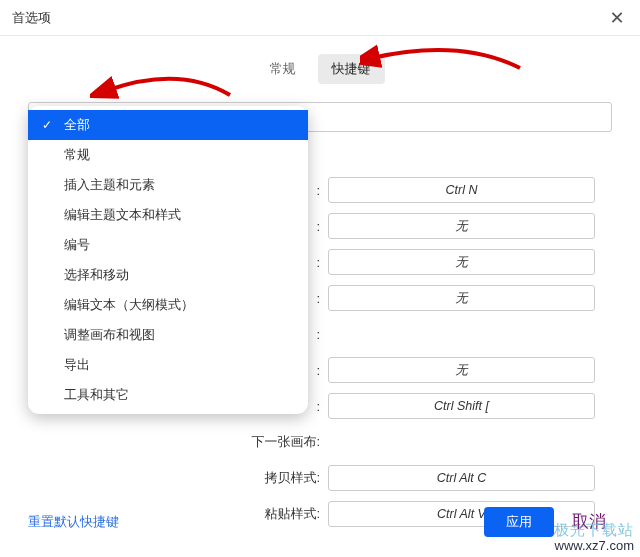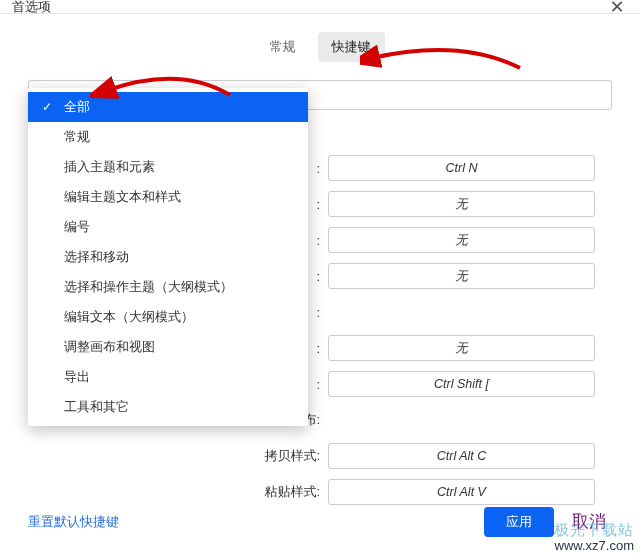--- a/index.html
+++ b/index.html
@@ -1,26 +1,26 @@
 <!DOCTYPE html>
 <html><head>
 <meta charset="utf-8">
 <style>
 * { margin: 0; padding: 0; box-sizing: border-box; font-family: "Microsoft YaHei", "PingFang SC", sans-serif; }
 body { background: #f5f5f5; width: 640px; height: 557px; overflow: hidden; position: relative; }
 .window { background: #fff; width: 640px; height: 557px; position: relative; }
-.titlebar { height: 14px; display: flex; align-items: center; justify-content: space-between; padding: 0 8px 0 12px; border-bottom: 1px solid #e8e8e8; }
+.titlebar { height: 36px; display: flex; align-items: center; justify-content: space-between; padding: 0 8px 0 12px; border-bottom: 1px solid #e8e8e8; }
 .titlebar-title { font-size: 13px; color: #333; }
 .close-btn { width: 30px; height: 30px; display: flex; align-items: center; justify-content: center; cursor: pointer; font-size: 18px; color: #555; }
 .tabs { display: flex; justify-content: center; gap: 8px; padding: 18px 0; }
 .tab { padding: 6px 14px; font-size: 13px; color: #666; cursor: pointer; border-radius: 4px; }
 .tab.active { background: #eaeaea; color: #222; }
 .body-area { padding: 0 28px; position: relative; }
 .select-field { width: 100%; height: 30px; border: 1px solid #ccc; border-radius: 3px; background: #fff; }
-.dropdown { position: absolute; top: 88px; left: 28px; width: 280px; background: #fff; box-shadow: 0 4px 16px rgba(0,0,0,0.25); border-radius: 2px; z-index: 10; padding: 4px 0; }
+.dropdown { position: absolute; top: 106px; left: 28px; width: 280px; background: #fff; box-shadow: 0 4px 16px rgba(0,0,0,0.25); border-radius: 11px; z-index: 10; padding: 4px 0; }
 .dropdown-item { height: 30px; display: flex; align-items: center; padding: 0 14px 0 36px; font-size: 13px; color: #333; position: relative; cursor: pointer; }
 .dropdown-item.selected { background: #0b63f3; color: #fff; }
 .dropdown-item.selected::before { content: "✓"; position: absolute; left: 14px; font-size: 12px; }
 .rows { margin-top: 12px; }
 .row { display: flex; align-items: center; margin-bottom: 8px; height: 28px; }
 .row-label { width: 300px; text-align: right; padding-right: 8px; font-size: 13px; color: #333; }
 .row-value { flex: 1; height: 26px; border: 1px solid #ccc; border-radius: 3px; display: flex; align-items: center; justify-content: center; font-size: 12.5px; color: #333; background: #fff; margin-right: 17px; font-style: italic; }
 .footer { position: absolute; bottom: 18px; left: 0; right: 0; padding: 0 28px; display: flex; align-items: center; justify-content: space-between; }
 .reset-link { color: #2a6ee0; font-size: 13px; cursor: pointer; }
 .footer-right { display: flex; gap: 12px; align-items: center; }
@@ -92,21 +92,20 @@
     </div>
   </div>
 
   <div class="dropdown">
     <div class="dropdown-item selected">全部</div>
     <div class="dropdown-item">常规</div>
     <div class="dropdown-item">插入主题和元素</div>
     <div class="dropdown-item">编辑主题文本和样式</div>
     <div class="dropdown-item">编号</div>
     <div class="dropdown-item">选择和移动</div>
-    <div class="dropdown-item">选择和操作主题（大纲模式）</div>
     <div class="dropdown-item">编辑文本（大纲模式）</div>
     <div class="dropdown-item">调整画布和视图</div>
     <div class="dropdown-item">导出</div>
     <div class="dropdown-item">工具和其它</div>
   </div>
 
   <div class="footer">
     <span class="reset-link">重置默认快捷键</span>
     <div class="footer-right">
       <button class="apply-btn">应用</button>

